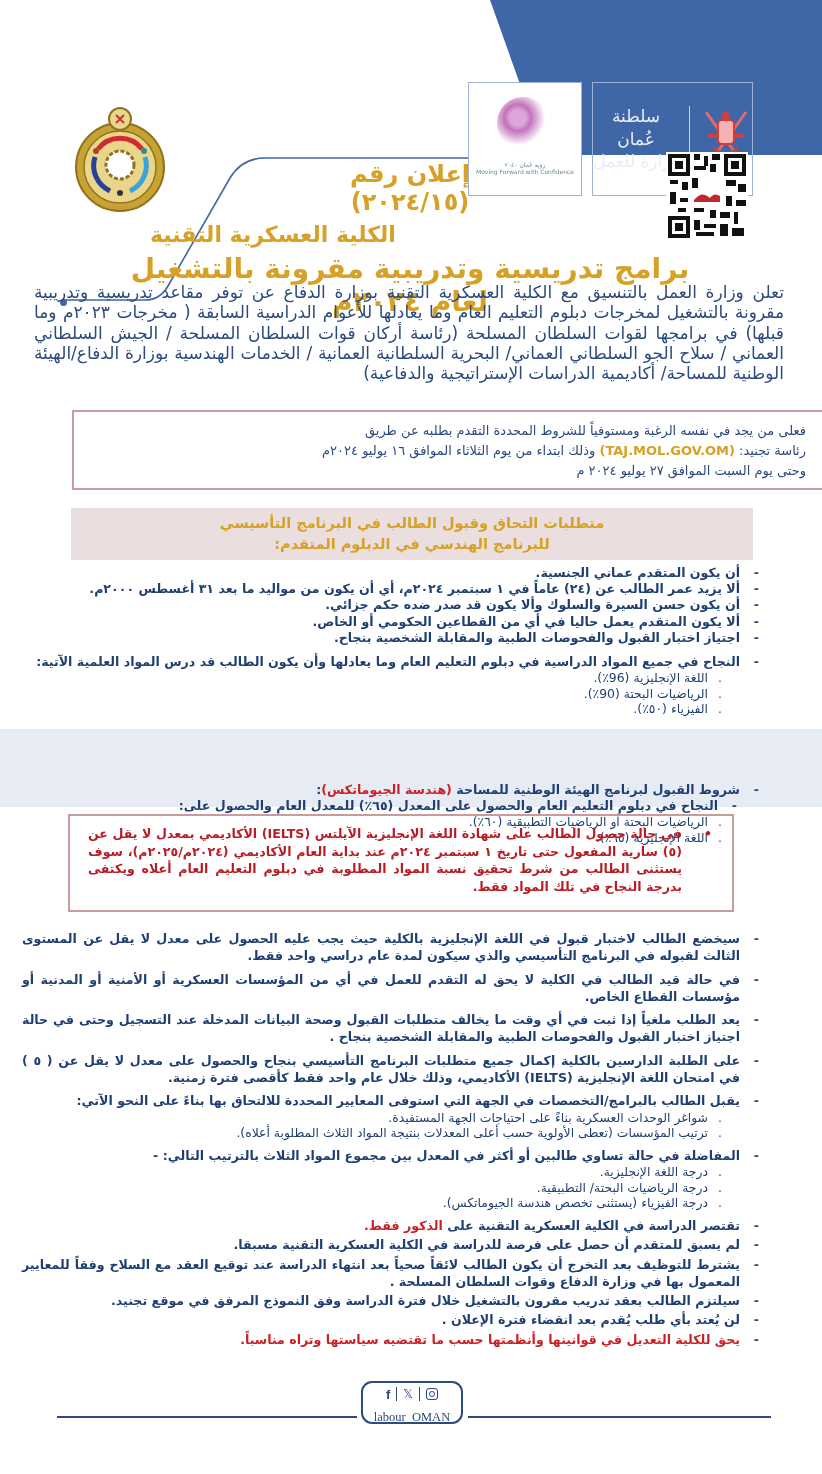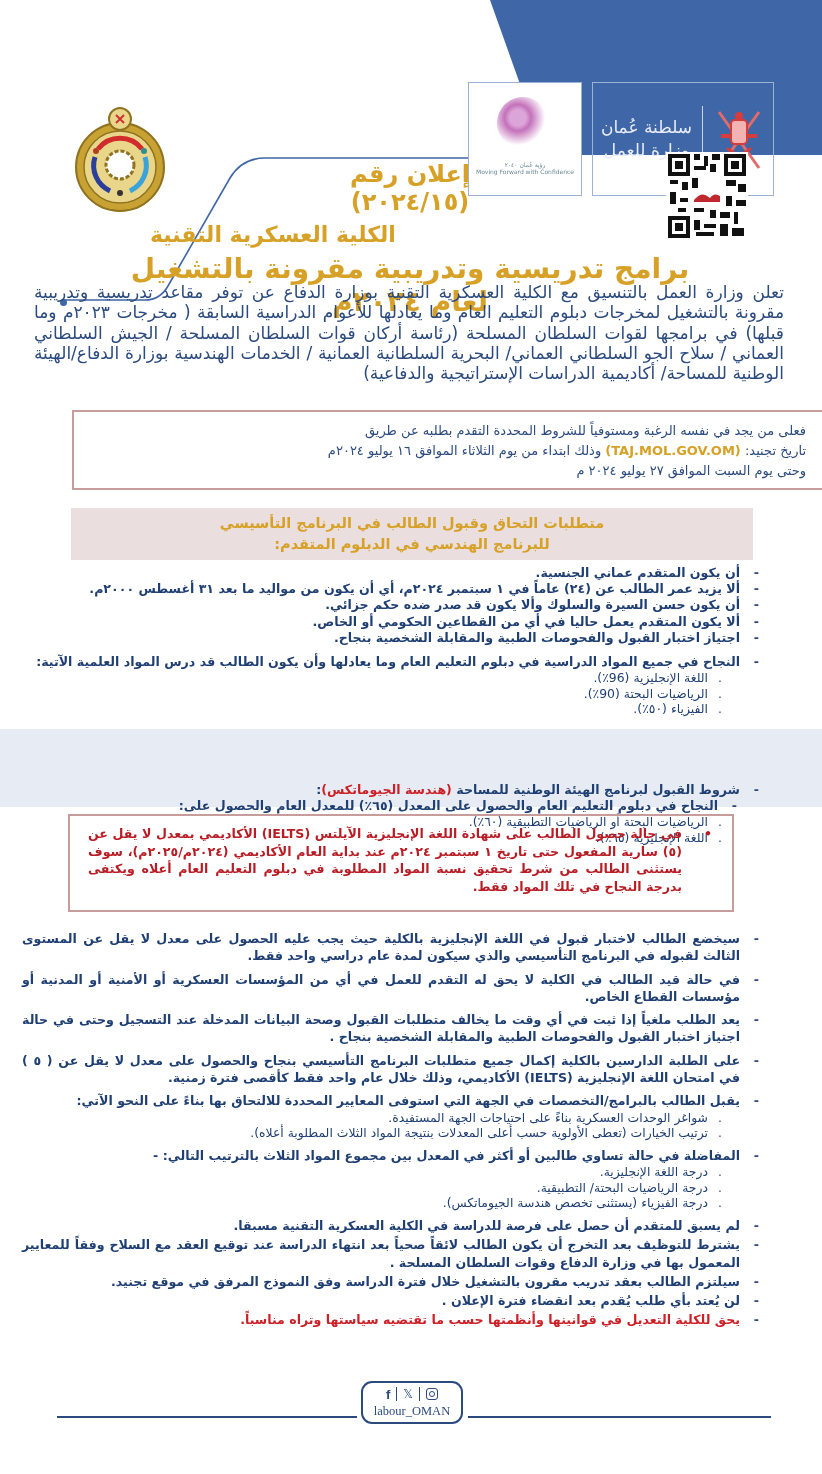--- a/index.html
+++ b/index.html
@@ -11,21 +11,21 @@
       background: #3f66a6;
       clip-path: polygon(0 0, 100% 0, 100% 100%, 22% 100%, 16% 92%, 13% 78%);
       border-bottom-left-radius: 40px;
     }
     .connector {
       position: absolute; left: 60px; top: 138px; width: 420px; height: 170px;
     }
     .connector-dot { position: absolute; left: 60px; top: 299px; width: 7px; height: 7px; border-radius: 50%; background: #3f66a6; }
 
     .mol-logo {
-      position: absolute; top: 82px; left: 592px; width: 182px; height: 114px;
+      position: absolute; top: 82px; left: 592px; width: 161px; height: 114px;
       border: 1.5px solid #9db3d6; display: flex; align-items: center; justify-content: center; gap: 10px;
       flex-direction: row;
     }
     .mol-logo .emblem { width: 52px; height: 70px; position: relative; }
     .mol-logo .divider { width: 1px; height: 66px; background: #c8d4ea; }
     .mol-logo .titles { color: #e9edf7; font-family: "DejaVu Serif", serif; font-size: 17px; line-height: 1.35; text-align: center; }
 
     .vision-logo {
       position: absolute; top: 82px; left: 468px; width: 114px; height: 114px;
       border: 1.5px solid #9db3d6; background: #fff;
@@ -89,21 +89,21 @@
     .rules li.danger { color: #cc2027; }
 
     .footer-line { position: absolute; top: 1416px; height: 2px; background: #2b4a7e; }
     .social {
       position: absolute; left: 361px; top: 1381px; width: 102px; height: 43px;
       border: 2px solid #2b4a7e; border-radius: 11px; background: #fff;
       text-align: center; color: #2b4a7e;
     }
     .social .icons { display: flex; direction: ltr; justify-content: center; align-items: center; gap: 6px; margin-top: 3px; font-size: 13px; height: 16px; }
     .social .sep { width: 1px; height: 14px; background: #2b4a7e; }
-    .social .handle { font-family: "Liberation Serif", serif; font-size: 12.5px; direction: ltr; margin-top: 2px; }
+    .social .handle { font-family: "Liberation Serif", serif; font-size: 12.5px; direction: ltr; margin-top: 8px; }
     .ig { width: 12px; height: 12px; border: 1.7px solid #2b4a7e; border-radius: 3px; position: relative; }
     .ig::after { content: ""; position: absolute; left: 2px; top: 2px; width: 4px; height: 4px; border: 1.5px solid #2b4a7e; border-radius: 50%; }
   </style>
 </head>
 <body>
 
 <div class="header-shape"></div>
 
 <svg class="connector" viewBox="0 0 420 170">
   <path d="M3 162 L 85 162 Q 100 162 108 148 L 170 40 Q 182 20 205 20 L 420 20" fill="none" stroke="#3f66a6" stroke-width="1.6"></path>
@@ -194,21 +194,21 @@
 
 <div class="announce-no">إعلان رقم (٢٠٢٤/١٥)</div>
 <div class="title-1">الكلية العسكرية التقنية</div>
 <div class="title-2">برامج تدريسية وتدريبية مقرونة بالتشغيل لعام ٢٠٢٤م</div>
 
 <p class="intro">تعلن وزارة العمل بالتنسيق مع الكلية العسكرية التقنية بوزارة الدفاع عن توفر مقاعد تدريسية وتدريبية مقرونة بالتشغيل لمخرجات دبلوم التعليم العام وما يعادلها للأعوام الدراسية السابقة ( مخرجات ٢٠٢٣م وما قبلها) في برامجها لقوات السلطان المسلحة (رئاسة أركان قوات السلطان المسلحة / الجيش السلطاني العماني / سلاح الجو السلطاني العماني/ البحرية السلطانية العمانية / الخدمات الهندسية بوزارة الدفاع/الهيئة الوطنية للمساحة/ أكاديمية الدراسات الإستراتيجية والدفاعية)</p>
 
 <div class="apply-box">
   <div>فعلى من يجد في نفسه الرغبة ومستوفياً للشروط المحددة التقدم بطلبه عن طريق</div>
   <div>
-    <span>تاريخ تجنيد:</span>
+    <span>رئاسة تجنيد:</span>
     <a class="url">(TAJ.MOL.GOV.OM)</a>
     <span>وذلك ابتداء من يوم الثلاثاء الموافق ١٦ يوليو ٢٠٢٤م</span>
   </div>
   <div>وحتى يوم السبت الموافق ٢٧ يوليو ٢٠٢٤ م</div>
 </div>
 
 <div class="req-head">
   <div>متطلبات التحاق وقبول الطالب في البرنامج التأسيسي</div>
   <div>للبرنامج الهندسي في الدبلوم المتقدم:</div>
 </div>
@@ -255,31 +255,35 @@
 
 <ul class="list rules">
   <li>سيخضع الطالب لاختبار قبول في اللغة الإنجليزية بالكلية حيث يجب عليه الحصول على معدل لا يقل عن المستوى الثالث لقبوله في البرنامج التأسيسي والذي سيكون لمدة عام دراسي واحد فقط.</li>
   <li>في حالة قيد الطالب في الكلية لا يحق له التقدم للعمل في أي من المؤسسات العسكرية أو الأمنية أو المدنية أو مؤسسات القطاع الخاص.</li>
   <li>يعد الطلب ملغياً إذا ثبت في أي وقت ما يخالف متطلبات القبول وصحة البيانات المدخلة عند التسجيل وحتى في حالة اجتياز اختبار القبول والفحوصات الطبية والمقابلة الشخصية بنجاح .</li>
   <li>على الطلبة الدارسين بالكلية إكمال جميع متطلبات البرنامج التأسيسي بنجاح والحصول على معدل لا يقل عن ( ٥ ) في امتحان اللغة الإنجليزية (IELTS) الأكاديمي، وذلك خلال عام واحد فقط كأقصى فترة زمنية.</li>
   <li>
     <span>يقبل الطالب بالبرامج/التخصصات في الجهة التي استوفى المعايير المحددة للالتحاق بها بناءً على النحو الآتي:</span>
     <ul class="list sub" style="margin-right:-22px">
       <li>شواغر الوحدات العسكرية بناءً على احتياجات الجهة المستفيدة.</li>
-      <li>ترتيب الخيارات (تعطى الأولوية حسب أعلى المعدلات بنتيجة المواد الثلاث المطلوبة أعلاه).</li>
+      <li>ترتيب المؤسسات (تعطى الأولوية حسب أعلى المعدلات بنتيجة المواد الثلاث المطلوبة أعلاه).</li>
     </ul>
   </li>
   <li>
     <span>المفاضلة في حالة تساوي طالبين أو أكثر في المعدل بين مجموع المواد الثلاث بالترتيب التالي: -</span>
     <ul class="list sub" style="margin-right:-22px">
       <li>درجة اللغة الإنجليزية.</li>
       <li>درجة الرياضيات البحتة/ التطبيقية.</li>
       <li>درجة الفيزياء (يستثنى تخصص هندسة الجيوماتكس).</li>
     </ul>
   </li>
+  <li class="tight">
+    <span>تقتصر الدراسة في الكلية العسكرية التقنية على</span>
+    <span class="red">الذكور فقط.</span>
+  </li>
   <li class="tight">لم يسبق للمتقدم أن حصل على فرصة للدراسة في الكلية العسكرية التقنية مسبقا.</li>
   <li class="tight">يشترط للتوظيف بعد التخرج أن يكون الطالب لائقاً صحياً بعد انتهاء الدراسة عند توقيع العقد مع السلاح وفقاً للمعايير المعمول بها في وزارة الدفاع وقوات السلطان المسلحة .</li>
   <li class="tight">سيلتزم الطالب بعقد تدريب مقرون بالتشغيل خلال فترة الدراسة وفق النموذج المرفق في موقع تجنيد.</li>
   <li class="tight">لن يُعتد بأي طلب يُقدم بعد انقضاء فترة الإعلان .</li>
   <li class="tight danger">يحق للكلية التعديل في قوانينها وأنظمتها حسب ما تقتضيه سياستها وتراه مناسباً.</li>
 </ul>
 
 <div class="footer-line" style="left:57px; width:300px;"></div>
 <div class="footer-line" style="left:468px; width:303px;"></div>
 <div class="social">

